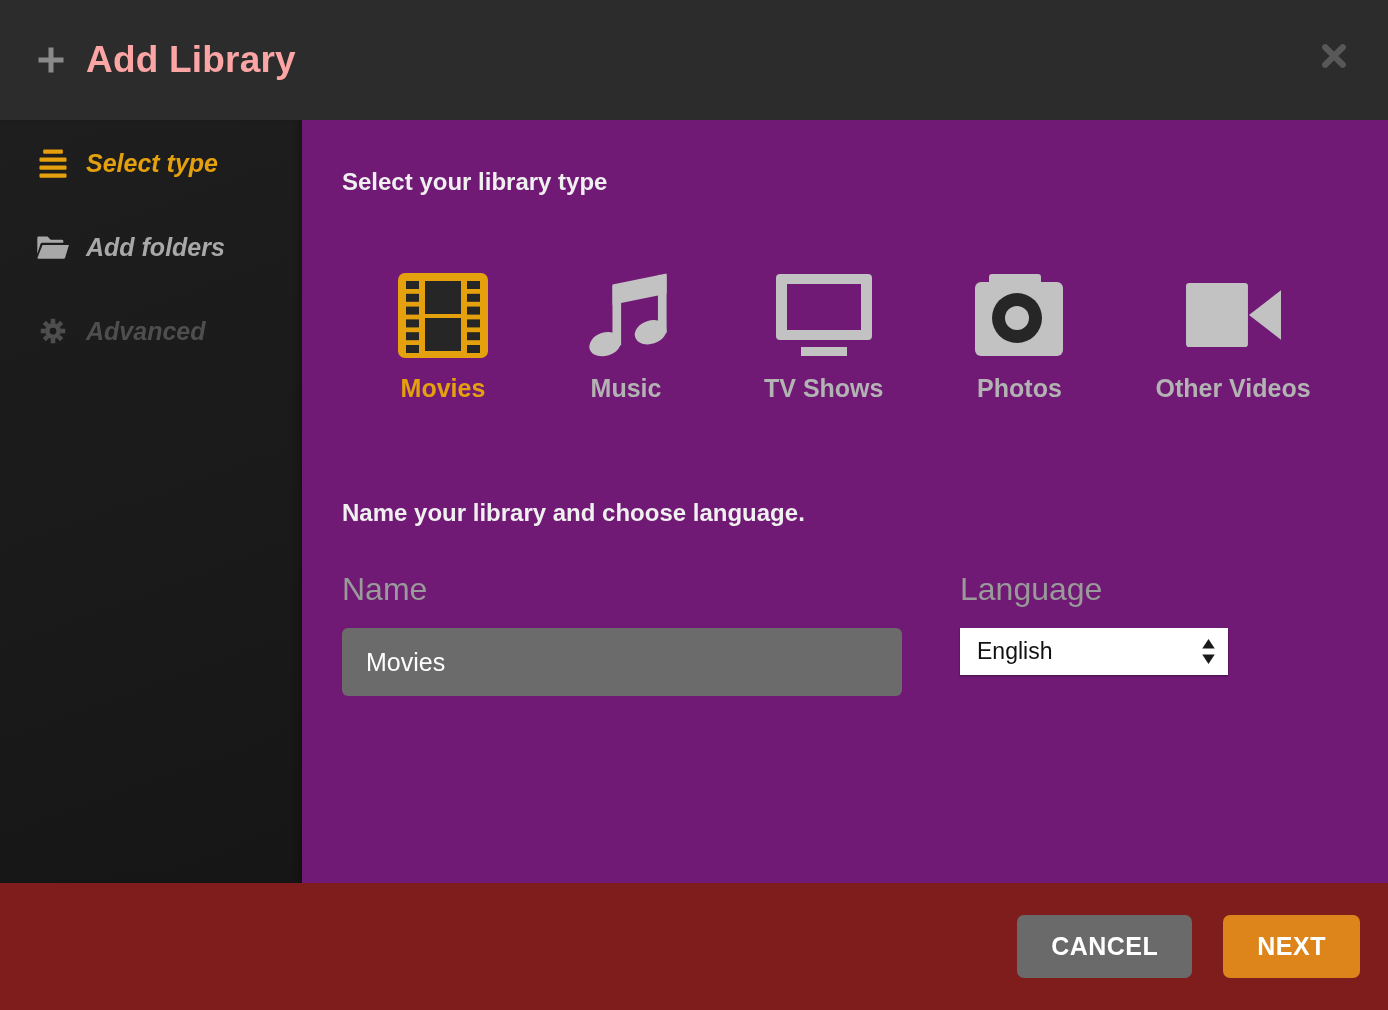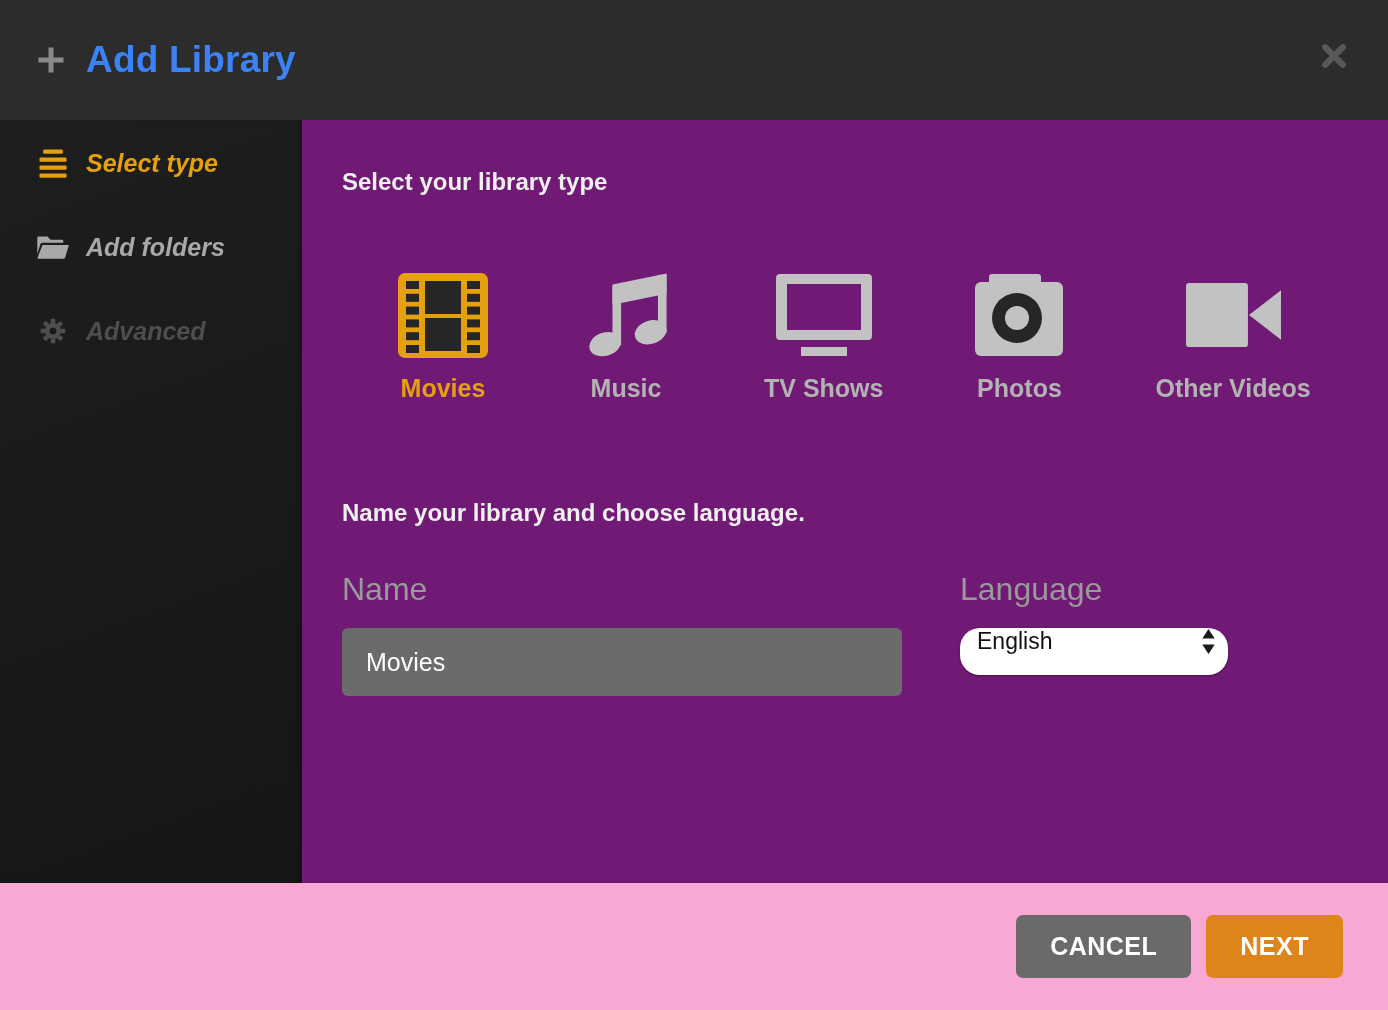--- a/index.html
+++ b/index.html
@@ -11,21 +11,21 @@
     -webkit-font-smoothing:antialiased;
   }
   .dialog { width:1388px; height:1010px; display:flex; flex-direction:column; }
 
   
   .hdr {
     height:120px; background:#2c2c2c; flex:0 0 auto;
     display:flex; align-items:center; padding:0 38px 0 36px; position:relative;
   }
   .hdr .plus { width:30px; height:30px; margin-right:20px; flex:0 0 auto; }
-  .hdr h1 { font-size:37px; font-weight:600; color:#3b82f6; letter-spacing:.2px; }
+  .hdr h1 { font-size:37px; font-weight:600; color:#fca5a5; letter-spacing:.2px; }
   .close-btn {
     position:absolute; right:36px; top:38px; width:36px; height:36px;
     background:none; border:none; cursor:pointer; padding:3px;
   }
 
   
   .body-row { flex:1 1 auto; display:flex; min-height:0; }
   .sidebar {
     width:302px; flex:0 0 auto;
     background:linear-gradient(160deg,#1e1e1e 0%,#161616 100%);
@@ -55,32 +55,32 @@
 
   .fields { display:flex; margin-top:44px; }
   .field-label { font-size:32px; color:#9a9a9a; margin-bottom:20px; }
   .name-col { margin-right:58px; }
   .name-input {
     width:560px; height:68px; background:#6b6b6b; border:none; border-radius:6px;
     color:#ffffff; font-size:25px; font-family:inherit; padding:0 24px; outline:none;
   }
   .lang-col {}
   .lang-select {
-    width:268px; height:47px; background:#ffffff; border-radius:20px;
-    display:flex; padding:0 12px 0 17px; cursor:pointer;
+    width:268px; height:47px; background:#ffffff; border-radius:0;
+    display:flex; align-items:center; padding:0 12px 0 17px; cursor:pointer;
     box-shadow:0 1px 2px rgba(0,0,0,.4);
   }
   .lang-value { flex:1 1 auto; color:#111; font-size:23px; }
   .spinner { width:15px; height:27px; flex:0 0 auto; }
 
   
   .ftr {
-    height:127px; flex:0 0 auto; background:#f9a8d4;
+    height:127px; flex:0 0 auto; background:#7f1d1d;
     display:flex; align-items:center; justify-content:flex-end;
-    gap:15px; padding-right:45px;
+    gap:31px; padding-right:28px;
   }
   .btn {
     border:none; border-radius:7px; height:63px; color:#fff;
     font-size:25px; font-weight:700; font-family:inherit;
     letter-spacing:.5px; cursor:pointer; padding:0 34px;
   }
   .btn-cancel { background:#6a6a6a; min-width:166px; }
   .btn-next   { background:#dd841a; min-width:132px; }
 </style>
 </head>

